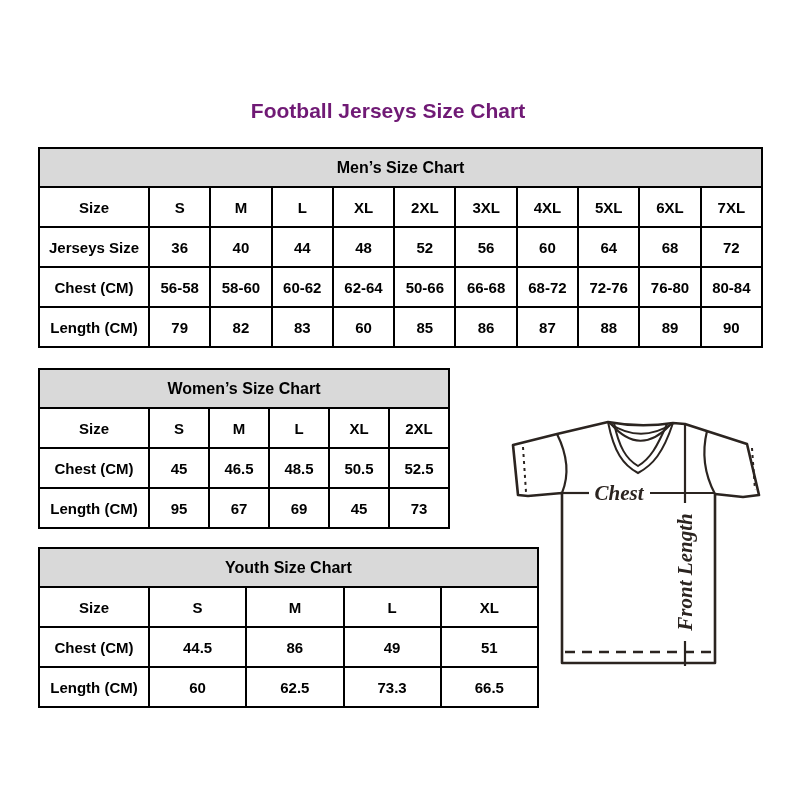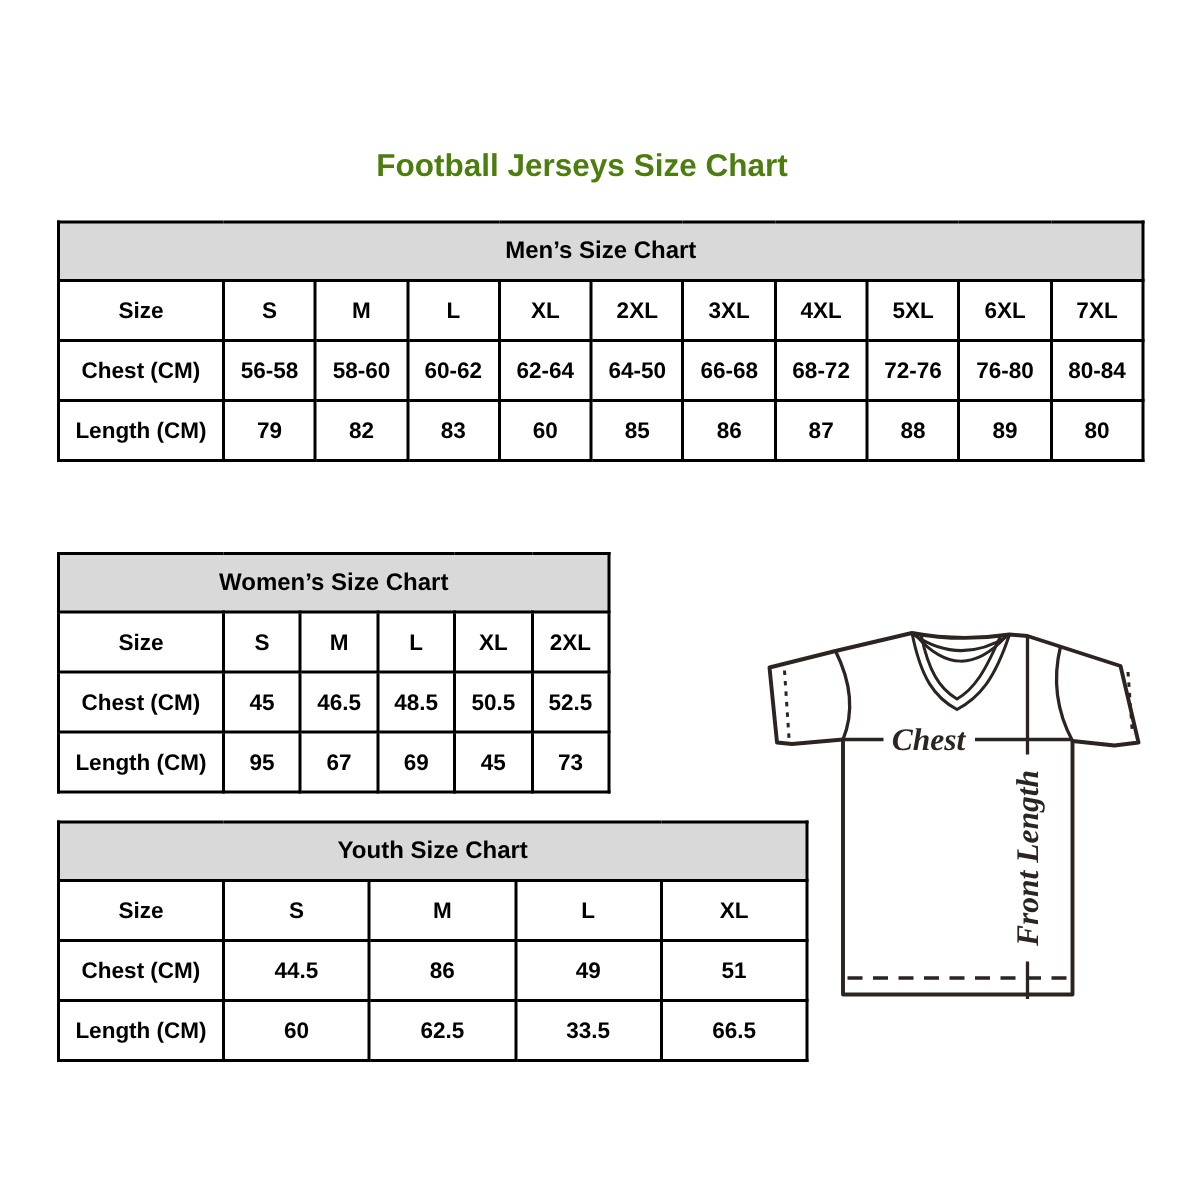--- a/index.html
+++ b/index.html
@@ -17,21 +17,21 @@
   }
   .title {
     position: absolute;
     left: 38px;
     top: 99px;
     width: 700px;
     margin: 0;
     text-align: center;
     font-size: 21px;
     font-weight: bold;
-    color: #4d7c0f;
+    color: #701a75;
     letter-spacing: 0px;
   }
   table.chart {
     position: absolute;
     border-collapse: collapse;
     table-layout: fixed;
     background: #ffffff;
   }
   table.chart th, table.chart td {
     border: 2px solid #000000;
@@ -46,21 +46,21 @@
     font-size: 16px;
     height: 37px;
     margin-top: 36px;
   }
   table.chart tbody td {
     font-size: 15px;
     height: 38px;
   }
   col.labelcol { width: 110px; }
   #men-table   { left: 38px; top: 147px; width: 725px; }
-  #women-table { left: 38px; top: 368px; width: 369px; }
+  #women-table { left: 38px; top: 368px; width: 412px; }
   #youth-table { left: 38px; top: 547px; width: 501px; }
   .jersey {
     position: absolute;
     left: 495px;
     top: 400px;
   }
   .jersey text {
     font-family: "Liberation Serif", serif;
     font-style: italic;
     font-weight: bold;
@@ -91,44 +91,57 @@
           <td>L</td>
           <td>XL</td>
           <td>2XL</td>
           <td>3XL</td>
           <td>4XL</td>
           <td>5XL</td>
           <td>6XL</td>
           <td>7XL</td>
         </tr>
         <tr>
+          <td>Jerseys Size</td>
+          <td>36</td>
+          <td>40</td>
+          <td>44</td>
+          <td>48</td>
+          <td>52</td>
+          <td>56</td>
+          <td>60</td>
+          <td>64</td>
+          <td>68</td>
+          <td>72</td>
+        </tr>
+        <tr>
           <td>Chest (CM)</td>
           <td>56-58</td>
           <td>58-60</td>
           <td>60-62</td>
           <td>62-64</td>
-          <td>64-50</td>
+          <td>50-66</td>
           <td>66-68</td>
           <td>68-72</td>
           <td>72-76</td>
           <td>76-80</td>
           <td>80-84</td>
         </tr>
         <tr>
           <td>Length (CM)</td>
           <td>79</td>
           <td>82</td>
           <td>83</td>
           <td>60</td>
           <td>85</td>
           <td>86</td>
           <td>87</td>
           <td>88</td>
           <td>89</td>
-          <td>80</td>
+          <td>90</td>
         </tr>
       </tbody>
   </table>
 
   <table id="women-table" class="chart">
     <colgroup>
         <col class="labelcol">
       </colgroup>
     <thead>
       <tr>
@@ -184,21 +197,21 @@
           <td>Chest (CM)</td>
           <td>44.5</td>
           <td>86</td>
           <td>49</td>
           <td>51</td>
         </tr>
         <tr>
           <td>Length (CM)</td>
           <td>60</td>
           <td>62.5</td>
-          <td>33.5</td>
+          <td>73.3</td>
           <td>66.5</td>
         </tr>
       </tbody>
   </table>
 
   <svg class="jersey" width="290" height="285" viewBox="0 0 290 285" aria-hidden="true">
 
     <path d="M62,34 L113,22 Q145,28 178,23 L190,24 L252,44 L264,95 L248,97 L220,94 L220,263 L67,263 L67,93 L33,96 L23,95 L18,45 Z" fill="#ffffff" stroke="#2b2420" stroke-width="2.6" stroke-linejoin="round"></path>
 
     <g fill="none" stroke="#2b2420" stroke-width="2">

